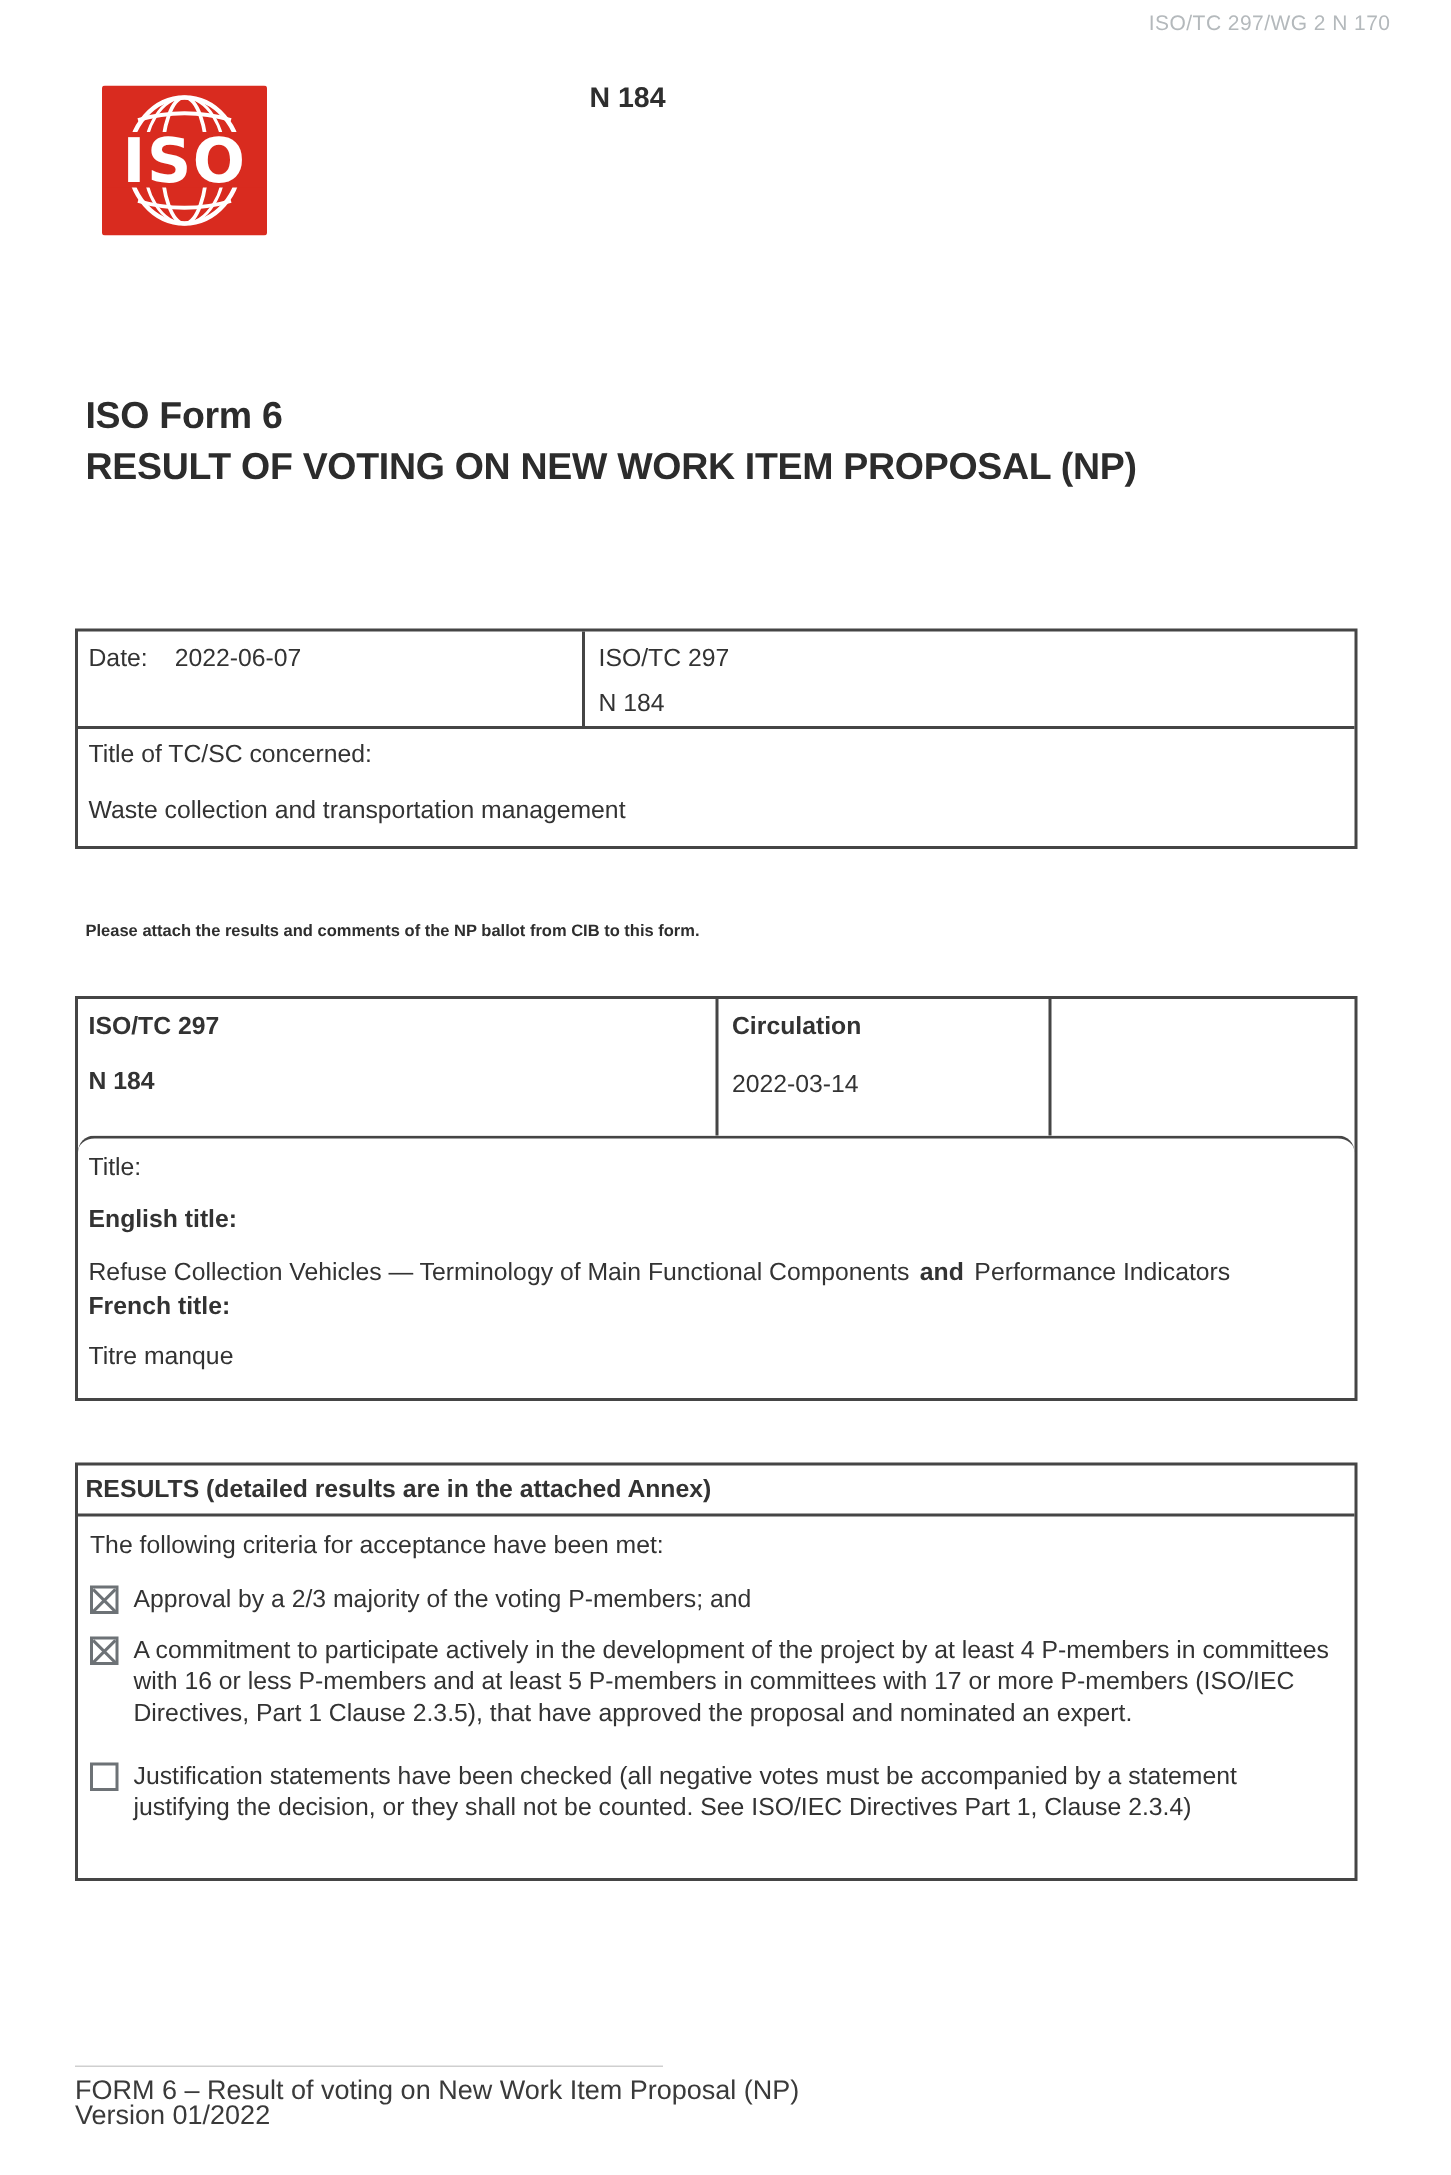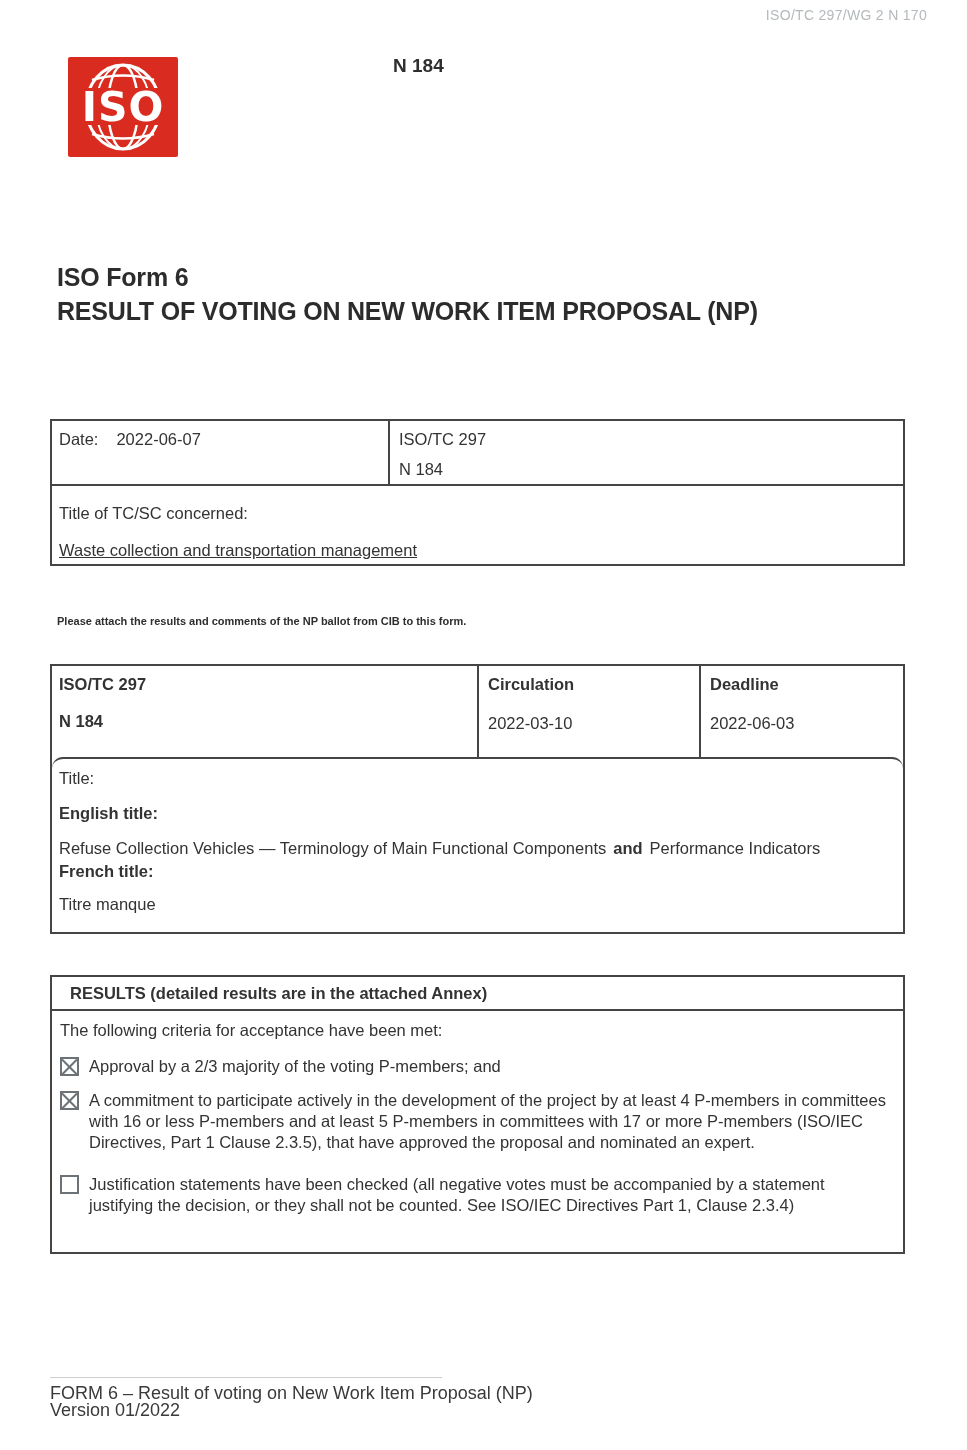--- a/index.html
+++ b/index.html
@@ -44,22 +44,22 @@
   }
   
   .tbl { position:absolute; left:50px; width:855px; border:2px solid var(--border-dark); background:#fff; font-size:16.5px; }
   .lbl-gap { margin-left:18px; }
   
   .table1 { top:419px; }
   .t1-row1 { display:flex; height:63px; }
   .t1-c1 { width:338px; border-right:2px solid var(--border-dark); padding:9px 10px 0 7px; }
   .t1-c2 { flex:1; padding:9px 10px 0 9px; }
   .t1-c2 .second-line { margin-top:11px; }
-  .t1-row2 { border-top:2px solid var(--border-dark); height:80px; padding:18px 10px 0 7px; }
-  .t1-row2 .val { margin-top:18px;text-decoration:underline; }
+  .t1-row2 { border-top:2px solid var(--border-dark); height:80px; padding:8px 10px 0 7px; }
+  .t1-row2 .val { margin-top:18px; }
   
   .attach-note {
     position:absolute; left:57px; top:615px;
     font-size:11px; font-weight:bold; color:#2e2e2e;
   }
   
   .table2 { top:664px; }
   .t2-row1 { display:flex; height:91px; }
   .t2-a { width:427px; border-right:2px solid var(--border-dark); padding:9px 10px 0 7px; font-weight:bold; }
   .t2-b { width:222px; border-right:2px solid var(--border-dark); padding:9px 10px 0 9px; }
@@ -69,21 +69,21 @@
   .t2-a .t2-sub { font-weight:bold; margin-top:18px; }
   .t2-row2 { border-top:2px solid var(--border-dark); padding:10px 16px 18px 7px;border-radius:11px; }
   .t2-row2 .bold-lbl { font-weight:bold; }
   .t2-row2 .english-lbl { margin-top:16px; }
   .t2-row2 .english-val { margin-top:14px; line-height:22px; }
   .t2-row2 .and-word { font-weight:bold; margin:0 7px; }
   .t2-row2 .french-lbl { margin-top:3px; }
   .t2-row2 .french-val { margin-top:14px; }
   
   .table3 { top:975px; }
-  .t3-header { padding:7px 10px 6px 18px; font-weight:bold; border-bottom:2px solid var(--border-dark); }
+  .t3-header { padding:7px 10px 6px 5px; font-weight:bold; border-bottom:2px solid var(--border-dark); }
   .t3-body { padding:10px 12px 36px 8px; }
   .t3-intro { margin-bottom:0; }
   .criterion { display:flex; align-items:flex-start; }
   .criterion.c1 { margin-top:16px; }
   .criterion.c2 { margin-top:13px; }
   .criterion.c3 { margin-top:21px; }
   .checkbox {
     flex:0 0 auto;
     width:19px; height:19px; margin:1px 10px 0 0;
     border:2px solid var(--checkbox-gray);
@@ -155,25 +155,21 @@
   <div class="attach-note">Please attach the results and comments of the NP ballot from CIB to this form.</div>
 
   <div class="tbl table2">
     <div class="t2-row1">
       <div class="t2-a">
         <div>ISO/TC 297</div>
         <div class="t2-sub">N 184</div>
       </div>
       <div class="t2-b">
         <div class="t2-head">Circulation</div>
-        <div class="t2-sub">2022-03-10</div>
-      </div>
-      <div class="t2-c">
-        <div class="t2-head">Deadline</div>
-        <div class="t2-sub">2022-06-03</div>
+        <div class="t2-sub">2022-03-14</div>
       </div>
     </div>
     <div class="t2-row2">
       <div>Title:</div>
       <div class="bold-lbl english-lbl">English title:</div>
       <div class="english-val"><span>Refuse Collection Vehicles — Terminology of Main Functional Components</span><span class="and-word">and</span><span>Performance Indicators</span></div>
       <div class="bold-lbl french-lbl">French title:</div>
       <div class="french-val">Titre manque</div>
     </div>
   </div>

